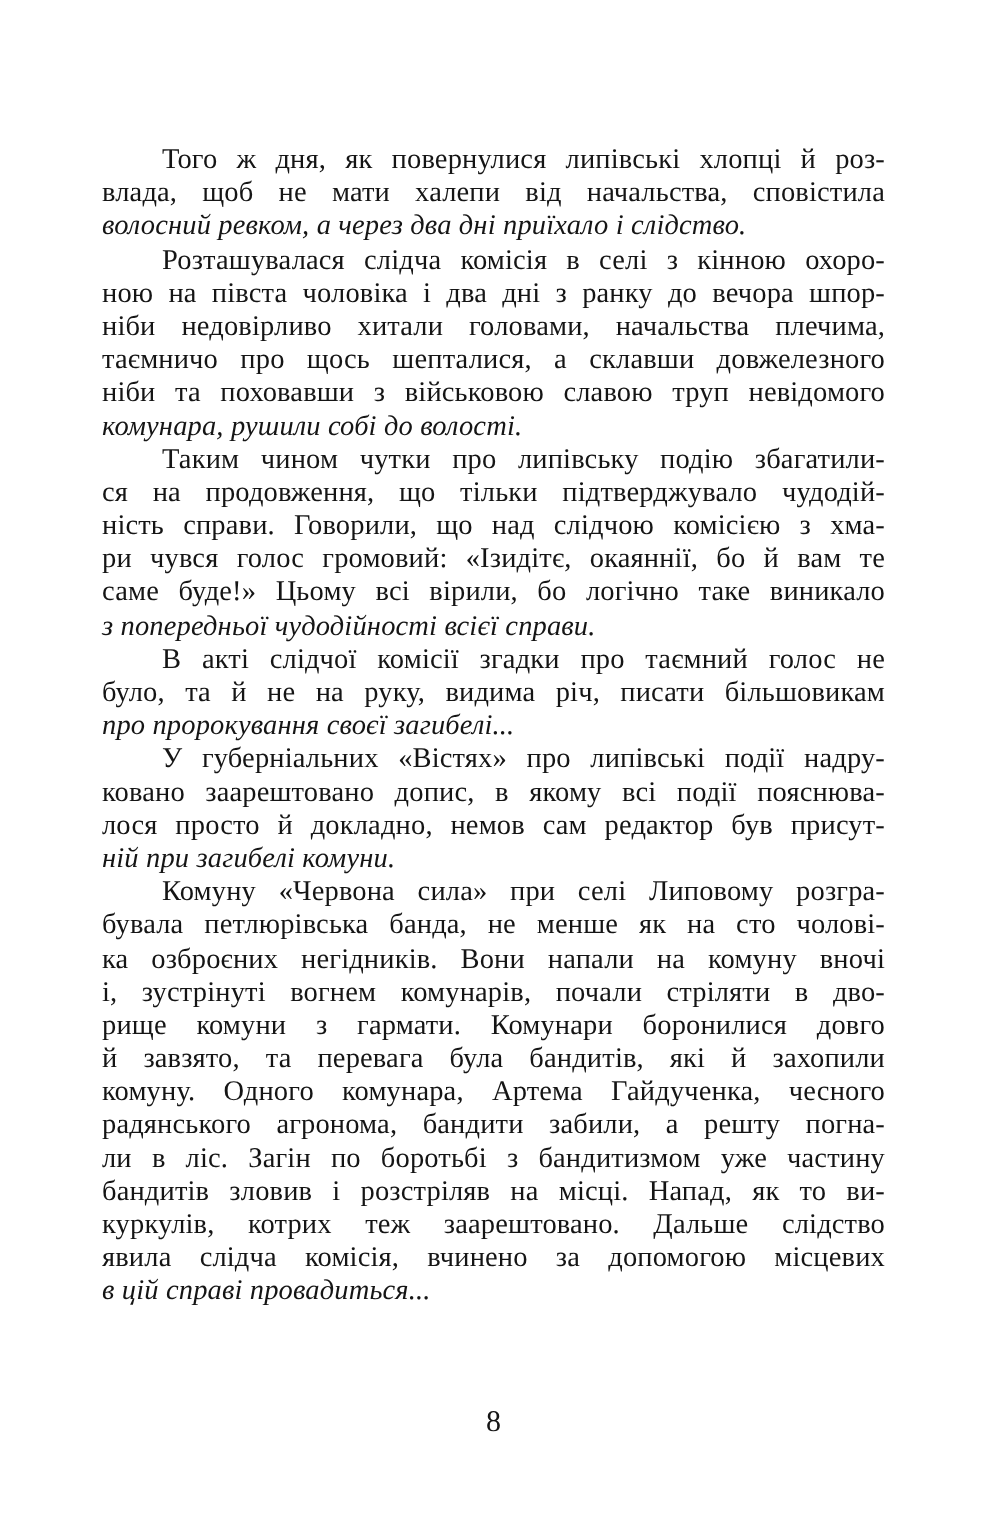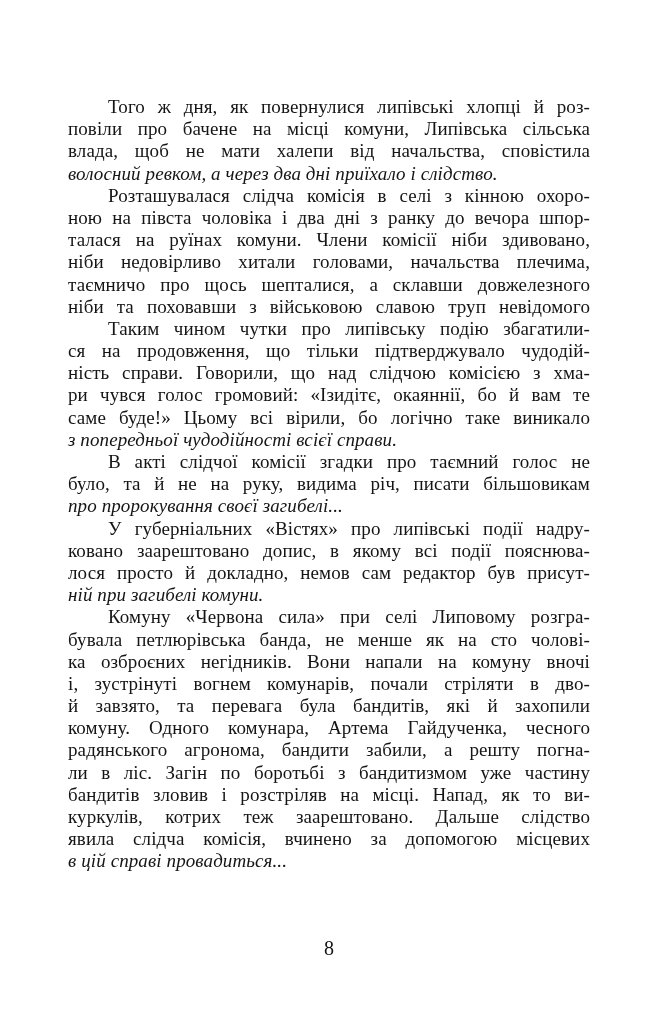--- a/index.html
+++ b/index.html
@@ -62,31 +62,30 @@
     line-height: 24px;
   }
 </style>
 </head>
 <body>
 
 <div class="book-page">
   <div class="page-text">
       <div class="para">
         <div class="line first">Того ж дня, як повернулися липівські хлопці й роз-</div>
-        <div class="line">повіли про бачене на місці комуни, Липівська сільська</div>
         <div class="line">влада, щоб не мати халепи від начальства, сповістила</div>
         <div class="line last">волосний ревком, а через два дні приїхало і слідство.</div>
       </div>
       <div class="para">
         <div class="line first">Розташувалася слідча комісія в селі з кінною охоро-</div>
         <div class="line">ною на півста чоловіка і два дні з ранку до вечора шпор-</div>
-        <div class="line">талася на руїнах комуни. Члени комісії ніби здивовано,</div>
         <div class="line">ніби недовірливо хитали головами, начальства плечима,</div>
         <div class="line">таємничо про щось шепталися, а склавши довжелезного</div>
         <div class="line">ніби та поховавши з військовою славою труп невідомого</div>
+        <div class="line last">комунара, рушили собі до волості.</div>
       </div>
       <div class="para">
         <div class="line first">Таким чином чутки про липівську подію збагатили-</div>
         <div class="line">ся на продовження, що тільки підтверджувало чудодій-</div>
         <div class="line">ність справи. Говорили, що над слідчою комісією з хма-</div>
         <div class="line">ри чувся голос громовий: «Ізидітє, окаяннії, бо й вам те</div>
         <div class="line">саме буде!» Цьому всі вірили, бо логічно таке виникало</div>
         <div class="line last">з попередньої чудодійності всієї справи.</div>
       </div>
       <div class="para">
@@ -98,20 +97,21 @@
         <div class="line first">У губерніальних «Вістях» про липівські події надру-</div>
         <div class="line">ковано заарештовано допис, в якому всі події пояснюва-</div>
         <div class="line">лося просто й докладно, немов сам редактор був присут-</div>
         <div class="line last">ній при загибелі комуни.</div>
       </div>
       <div class="para">
         <div class="line first">Комуну «Червона сила» при селі Липовому розгра-</div>
         <div class="line">бувала петлюрівська банда, не менше як на сто чолові-</div>
         <div class="line">ка озброєних негідників. Вони напали на комуну вночі</div>
         <div class="line">і, зустрінуті вогнем комунарів, почали стріляти в дво-</div>
+        <div class="line">рище комуни з гармати. Комунари боронилися довго</div>
         <div class="line">й завзято, та перевага була бандитів, які й захопили</div>
         <div class="line">комуну. Одного комунара, Артема Гайдученка, чесного</div>
         <div class="line">радянського агронома, бандити забили, а решту погна-</div>
         <div class="line">ли в ліс. Загін по боротьбі з бандитизмом уже частину</div>
         <div class="line">бандитів зловив і розстріляв на місці. Напад, як то ви-</div>
         <div class="line">куркулів, котрих теж заарештовано. Дальше слідство</div>
         <div class="line">явила слідча комісія, вчинено за допомогою місцевих</div>
         <div class="line last">в цій справі провадиться...</div>
       </div>
     </div>

